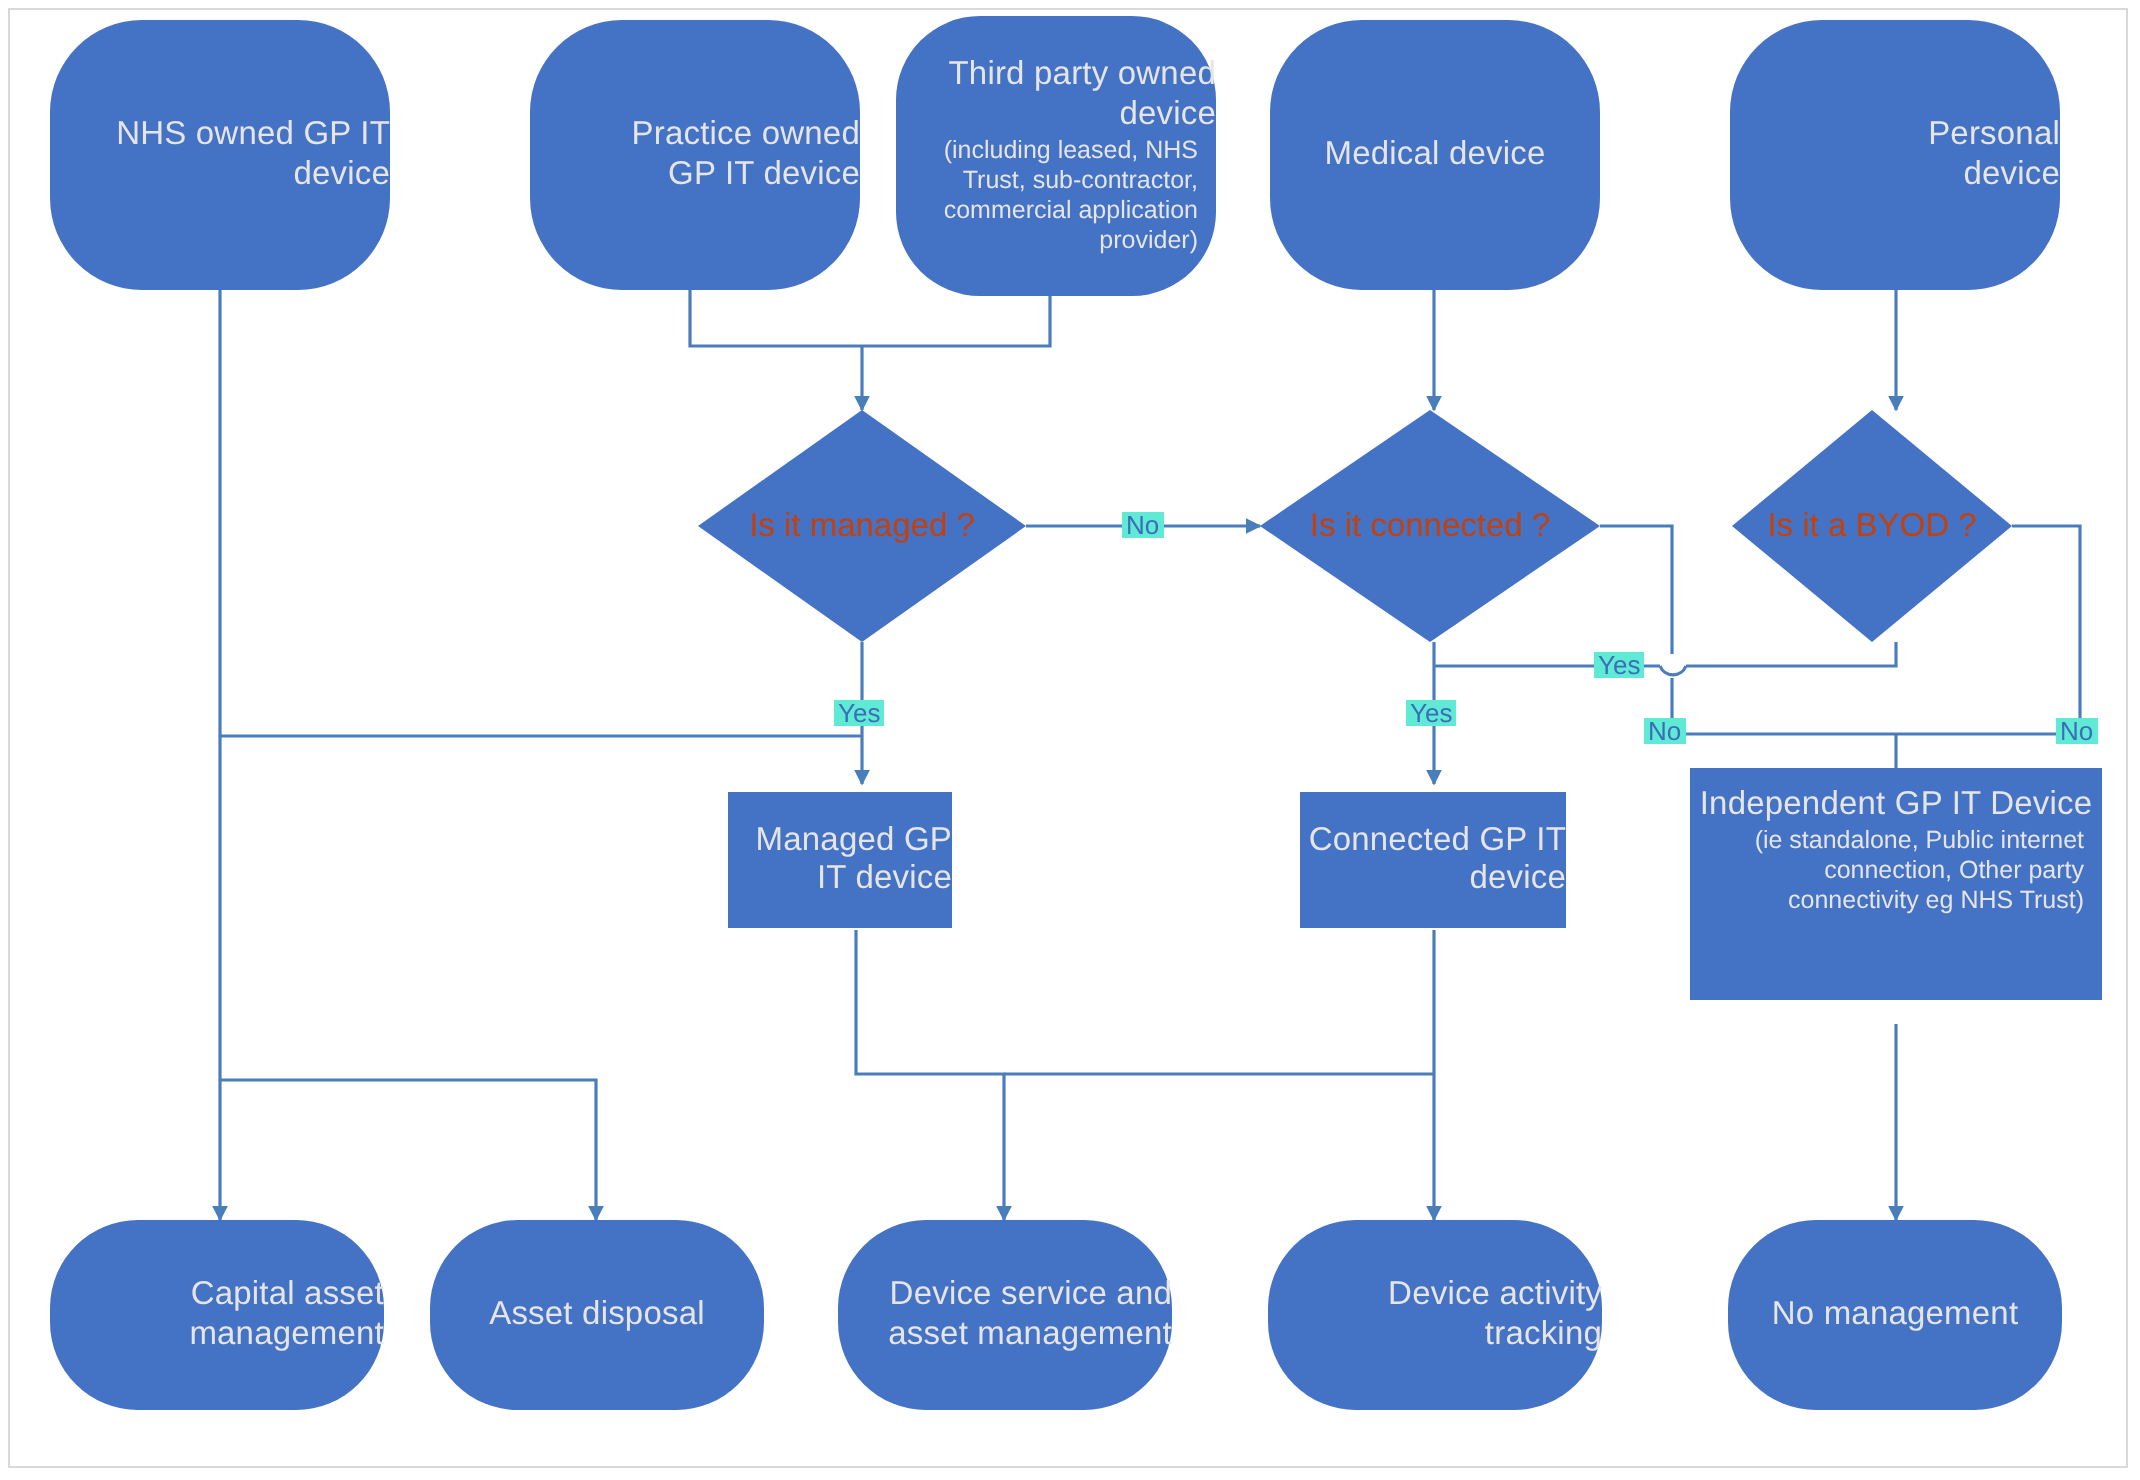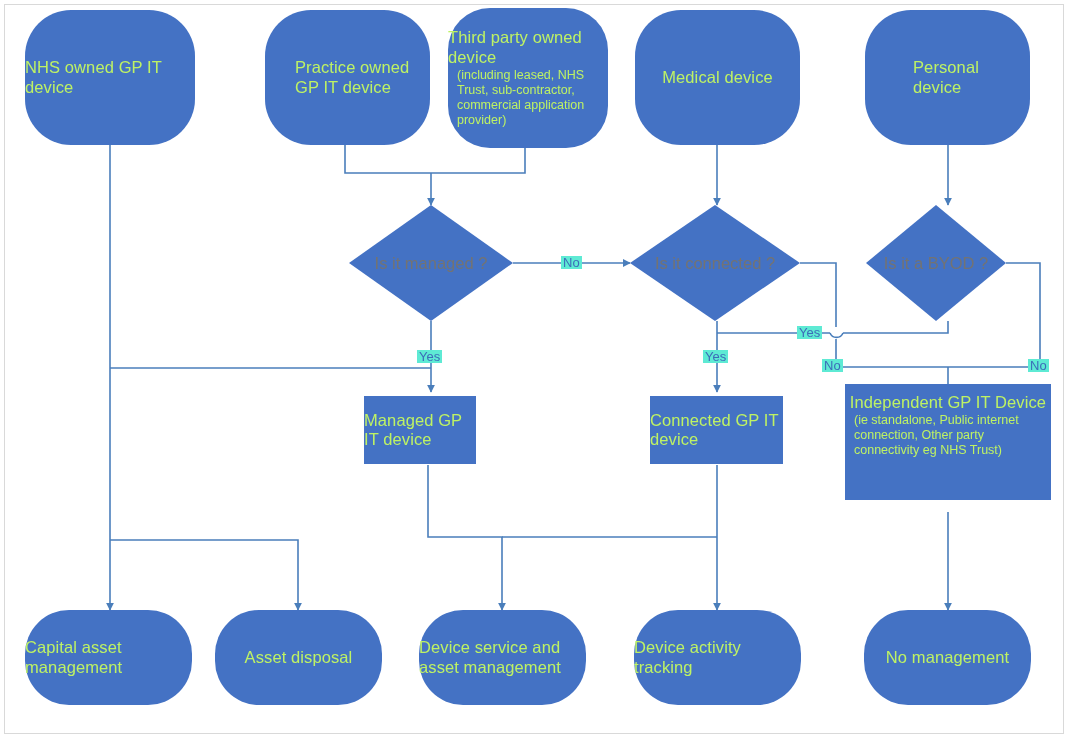--- a/index.html
+++ b/index.html
@@ -32,26 +32,26 @@
     position: absolute;
     left: 0;
     top: 0;
     width: 1070px;
     height: 740px;
     pointer-events: none;
   }
   .node {
     position: absolute;
     background: #4472c4;
-    color: #bef264;
+    color: #e5e5e5;
     display: flex;
     flex-direction: column;
     align-items: center;
     justify-content: center;
-    text-align: left;
+    text-align: right;
     box-sizing: border-box;
     line-height: 1.18;
   }
   .node.rounded {
     border-radius: 46px;
   }
   .node.rect {
     border-radius: 0;
   }
   .node .main {
@@ -73,21 +73,21 @@
   .diamond .shape {
     position: absolute;
     left: 0; top: 0;
     width: 100%;
     height: 100%;
     background: #4472c4;
     clip-path: polygon(50% 0%, 100% 50%, 50% 100%, 0% 50%);
   }
   .diamond .dlabel {
     position: relative;
-    color: #737373;
+    color: #c2410c;
     font-size: 16.5px;
     z-index: 2;
     white-space: nowrap;
   }
   .edge-label {
     position: absolute;
     color: #3d6cb9;
     font-size: 13px;
     background: #5eead4;
     padding: 0 2px;

